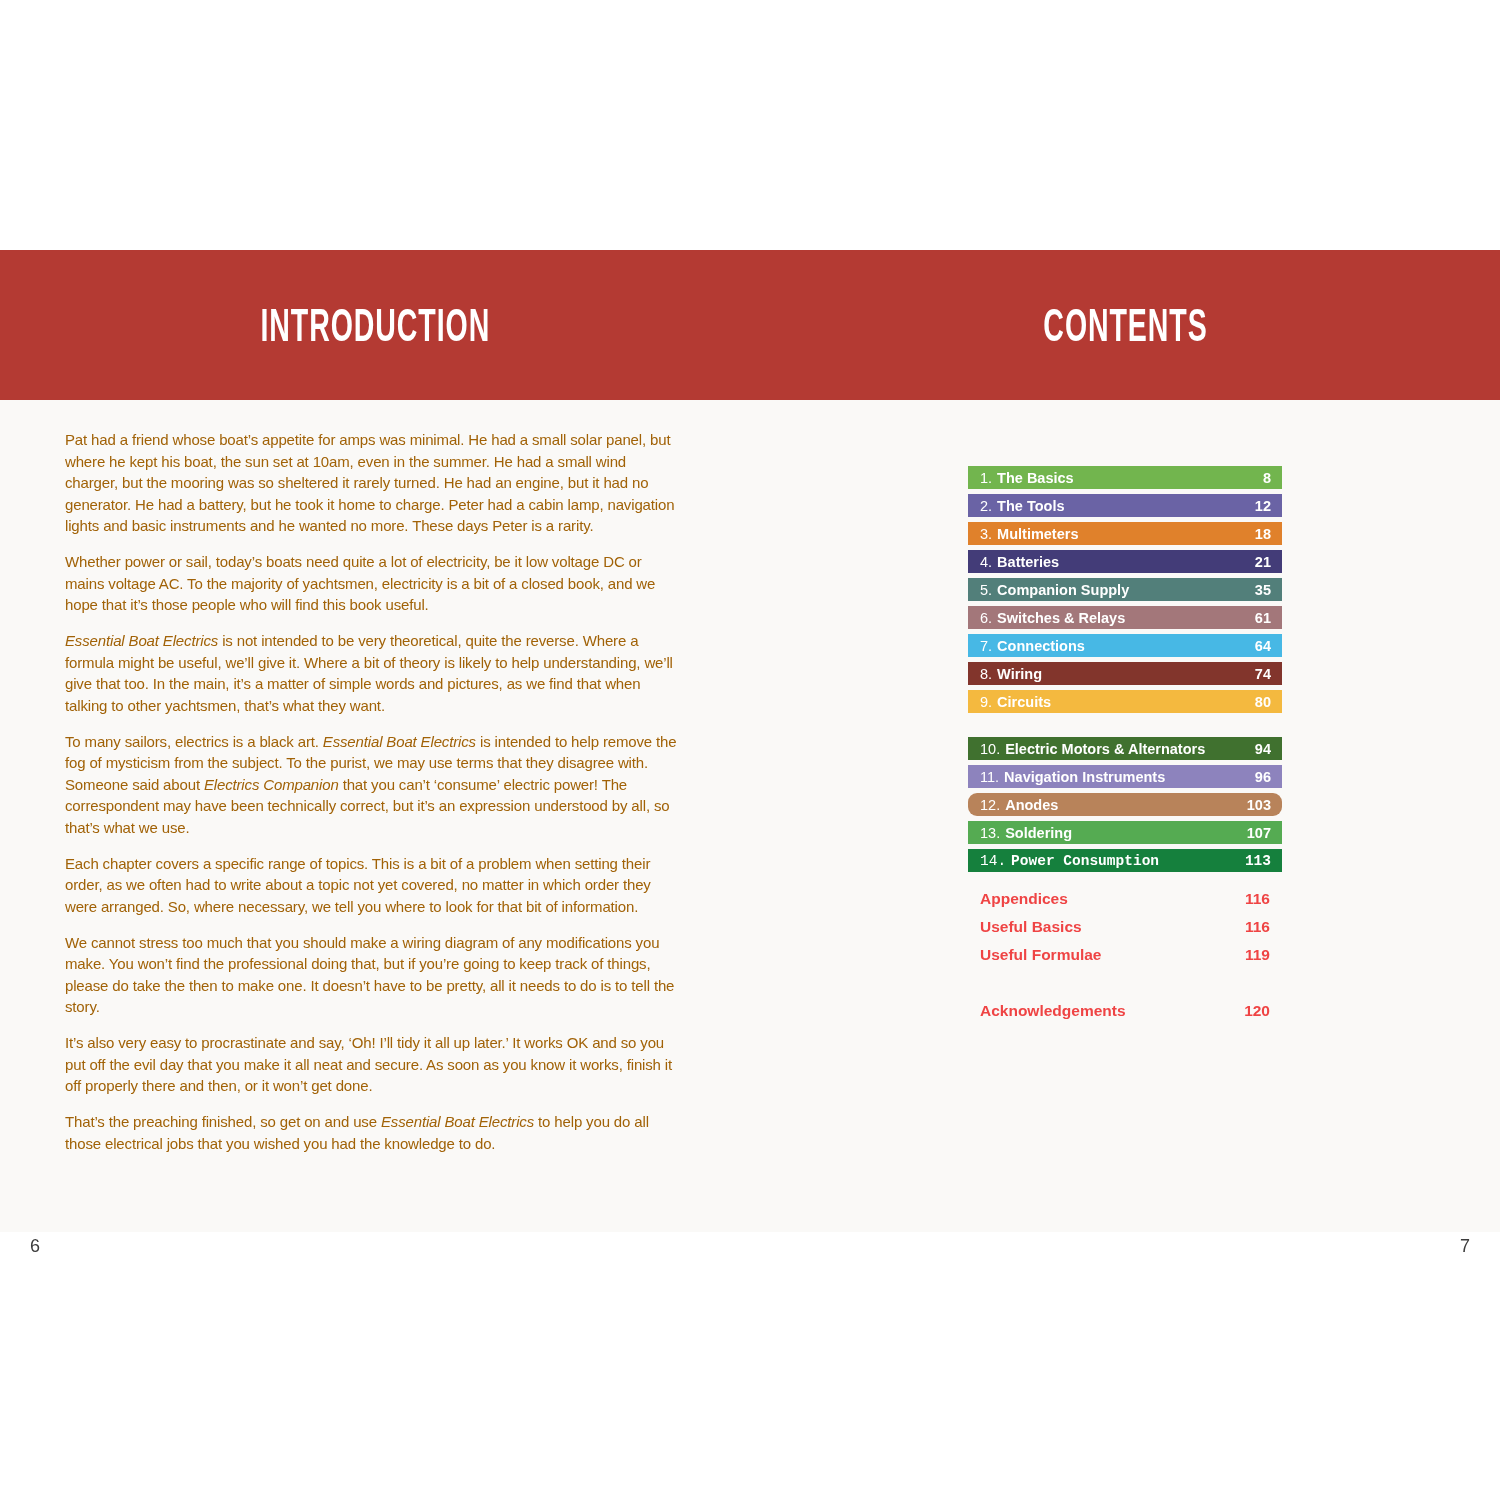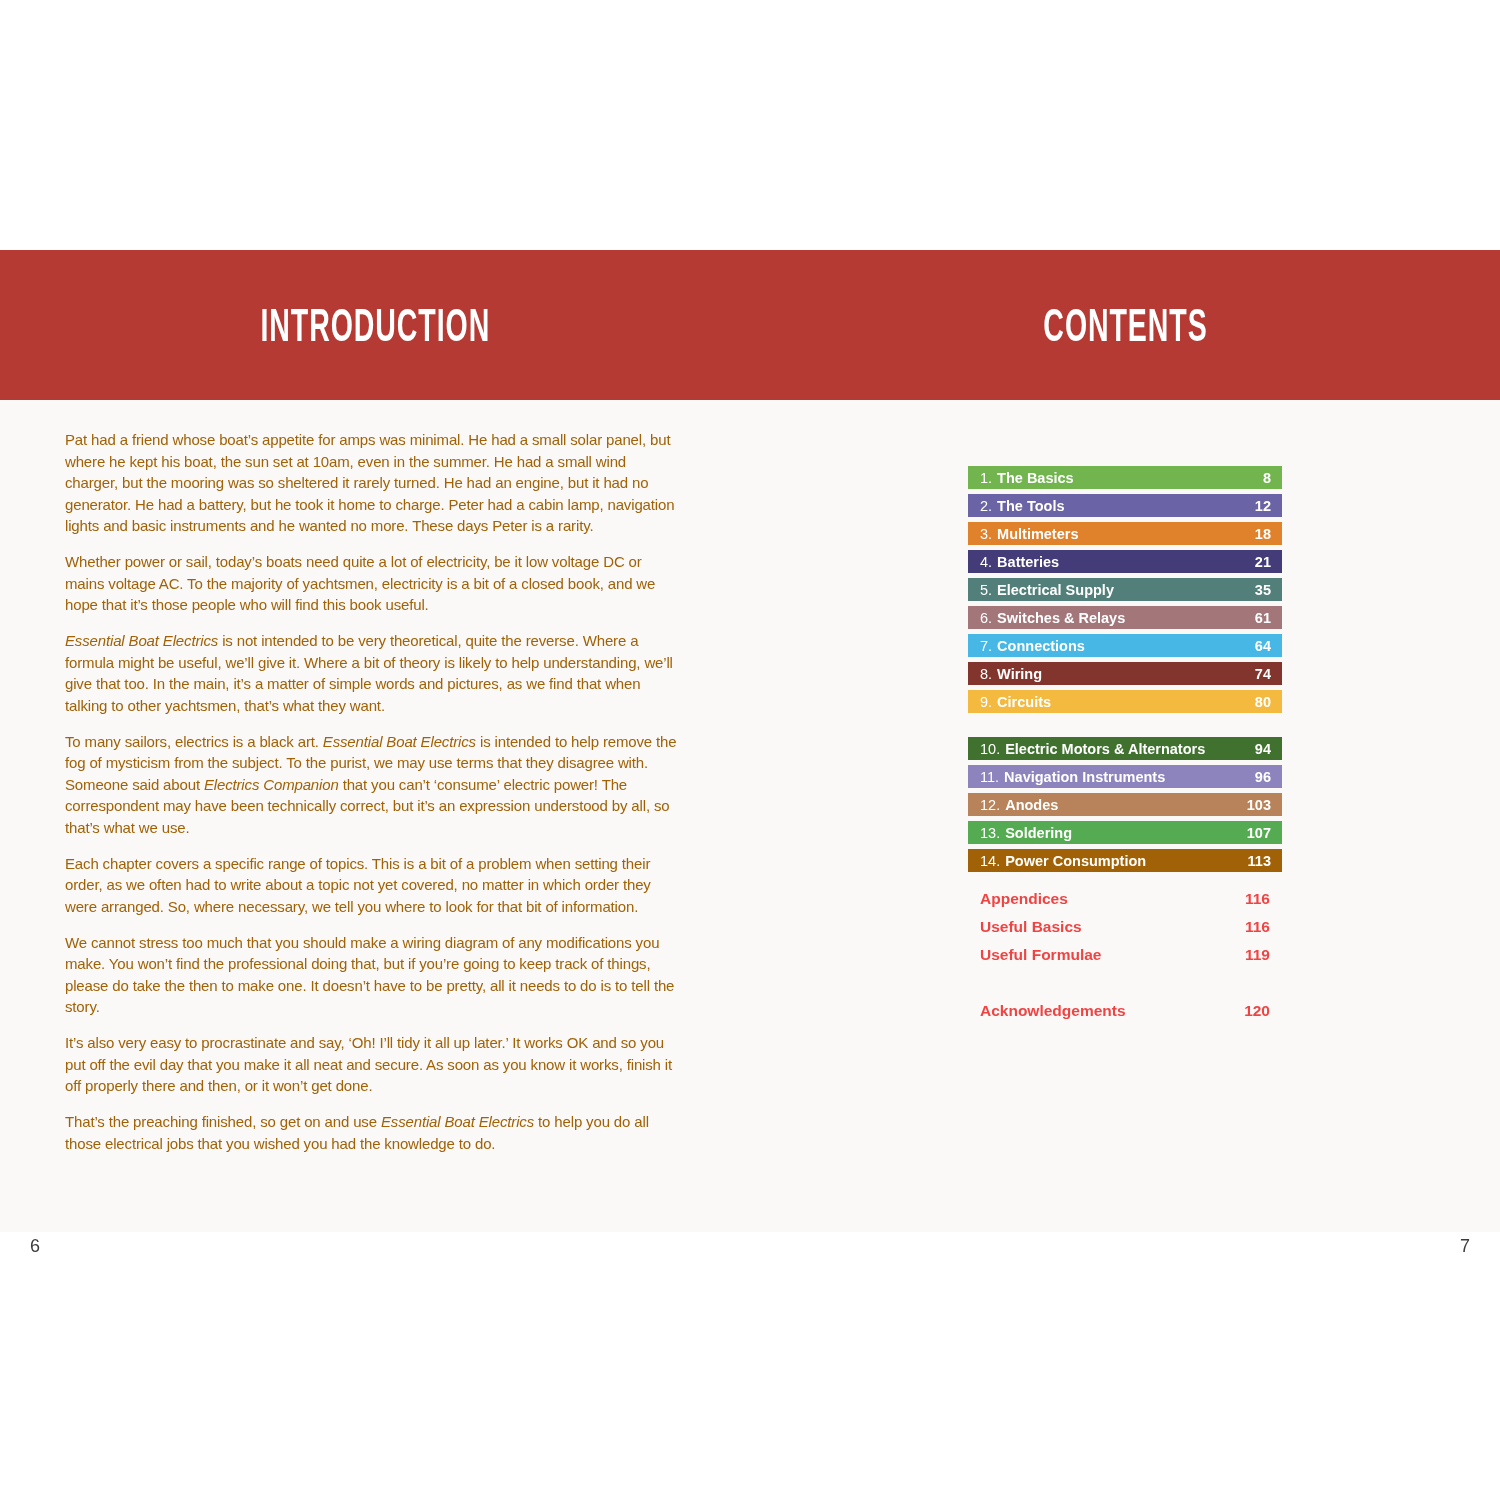--- a/index.html
+++ b/index.html
@@ -99,21 +99,21 @@
   <div class="toc-row" style="background-color: rgb(67, 60, 120);">
     <span class="toc-label">
         <span class="toc-num">4.</span>
         <span class="toc-title">Batteries</span>
       </span>
     <span class="toc-page">21</span>
   </div>
   <div class="toc-row" style="background-color: rgb(82, 127, 122);">
     <span class="toc-label">
         <span class="toc-num">5.</span>
-        <span class="toc-title">Electrical Supply</span>
+        <span class="toc-title">Companion Supply</span>
       </span>
     <span class="toc-page">35</span>
   </div>
   <div class="toc-row" style="background-color: rgb(163, 119, 122);">
     <span class="toc-label">
         <span class="toc-num">6.</span>
         <span class="toc-title">Switches &amp; Relays</span>
       </span>
     <span class="toc-page">61</span>
   </div>
@@ -145,35 +145,35 @@
       </span>
     <span class="toc-page">94</span>
   </div>
   <div class="toc-row" style="background-color: rgb(141, 131, 189);">
     <span class="toc-label">
         <span class="toc-num">11.</span>
         <span class="toc-title">Navigation Instruments</span>
       </span>
     <span class="toc-page">96</span>
   </div>
-  <div class="toc-row" style="background-color: rgb(184, 131, 90);">
+  <div class="toc-row" style="background-color: rgb(184, 131, 90); border-radius: 9px;">
     <span class="toc-label">
         <span class="toc-num">12.</span>
         <span class="toc-title">Anodes</span>
       </span>
     <span class="toc-page">103</span>
   </div>
   <div class="toc-row" style="background-color: rgb(85, 171, 82);">
     <span class="toc-label">
         <span class="toc-num">13.</span>
         <span class="toc-title">Soldering</span>
       </span>
     <span class="toc-page">107</span>
   </div>
-  <div class="toc-row" style="background-color: #a16207;">
+  <div class="toc-row" style="background-color: #15803d; font-family: Liberation Mono, monospace;">
     <span class="toc-label">
         <span class="toc-num">14.</span>
         <span class="toc-title">Power Consumption</span>
       </span>
     <span class="toc-page">113</span>
   </div>
 
   <div class="toc-extra">
     <div class="x-row">
       <span>Appendices</span>

